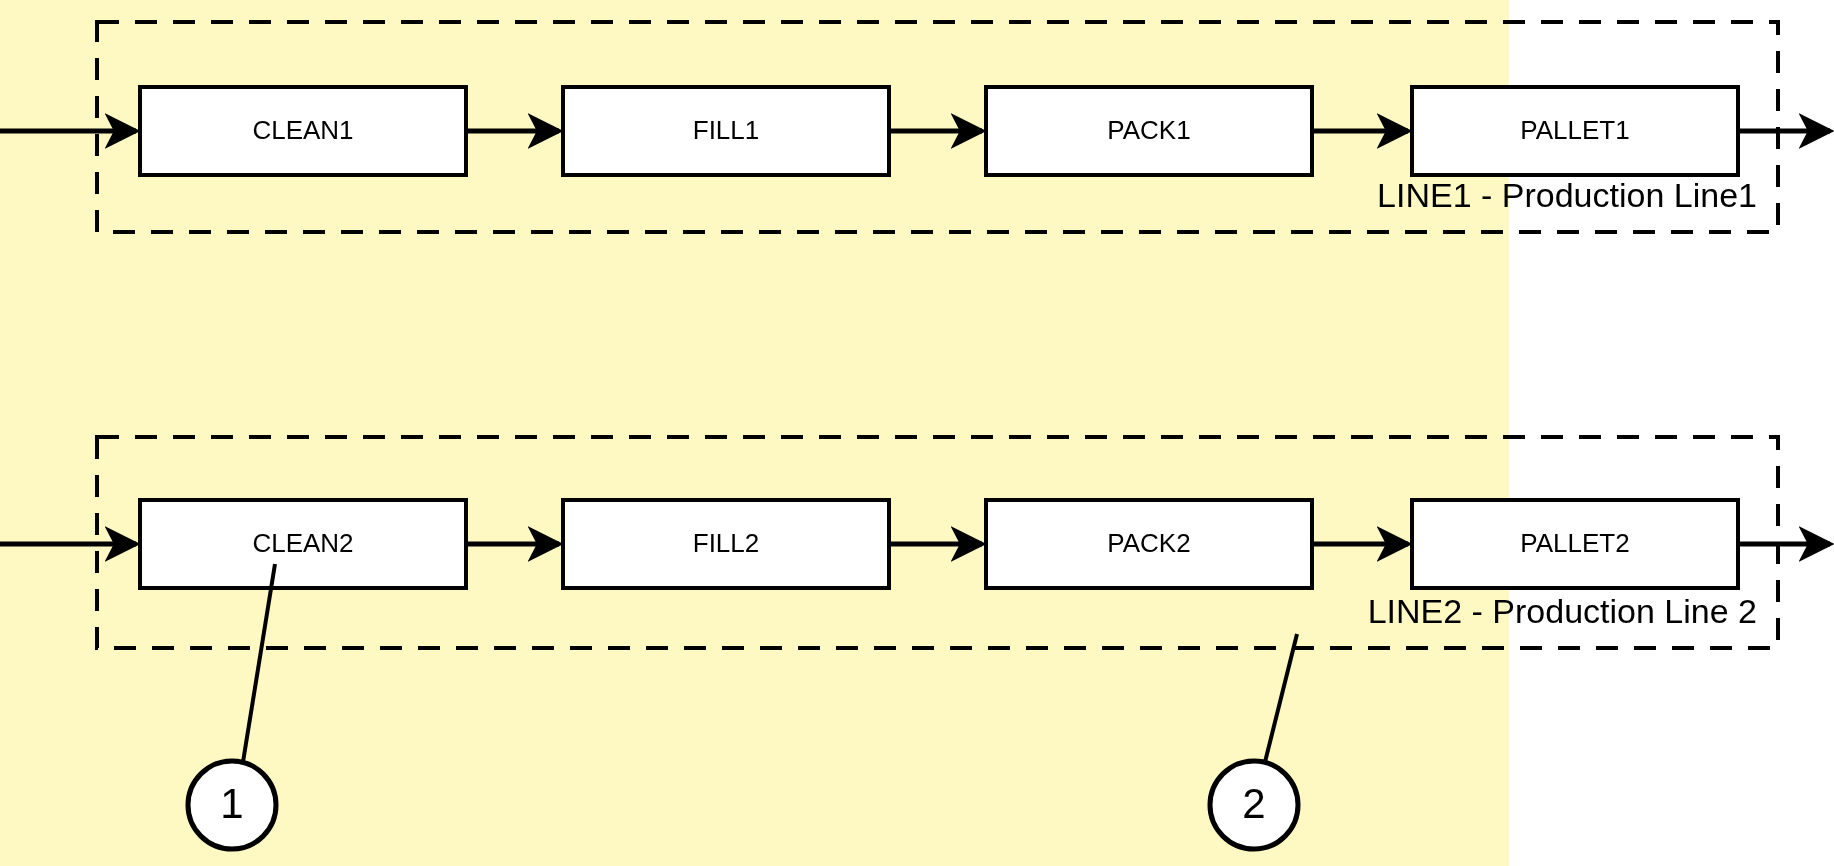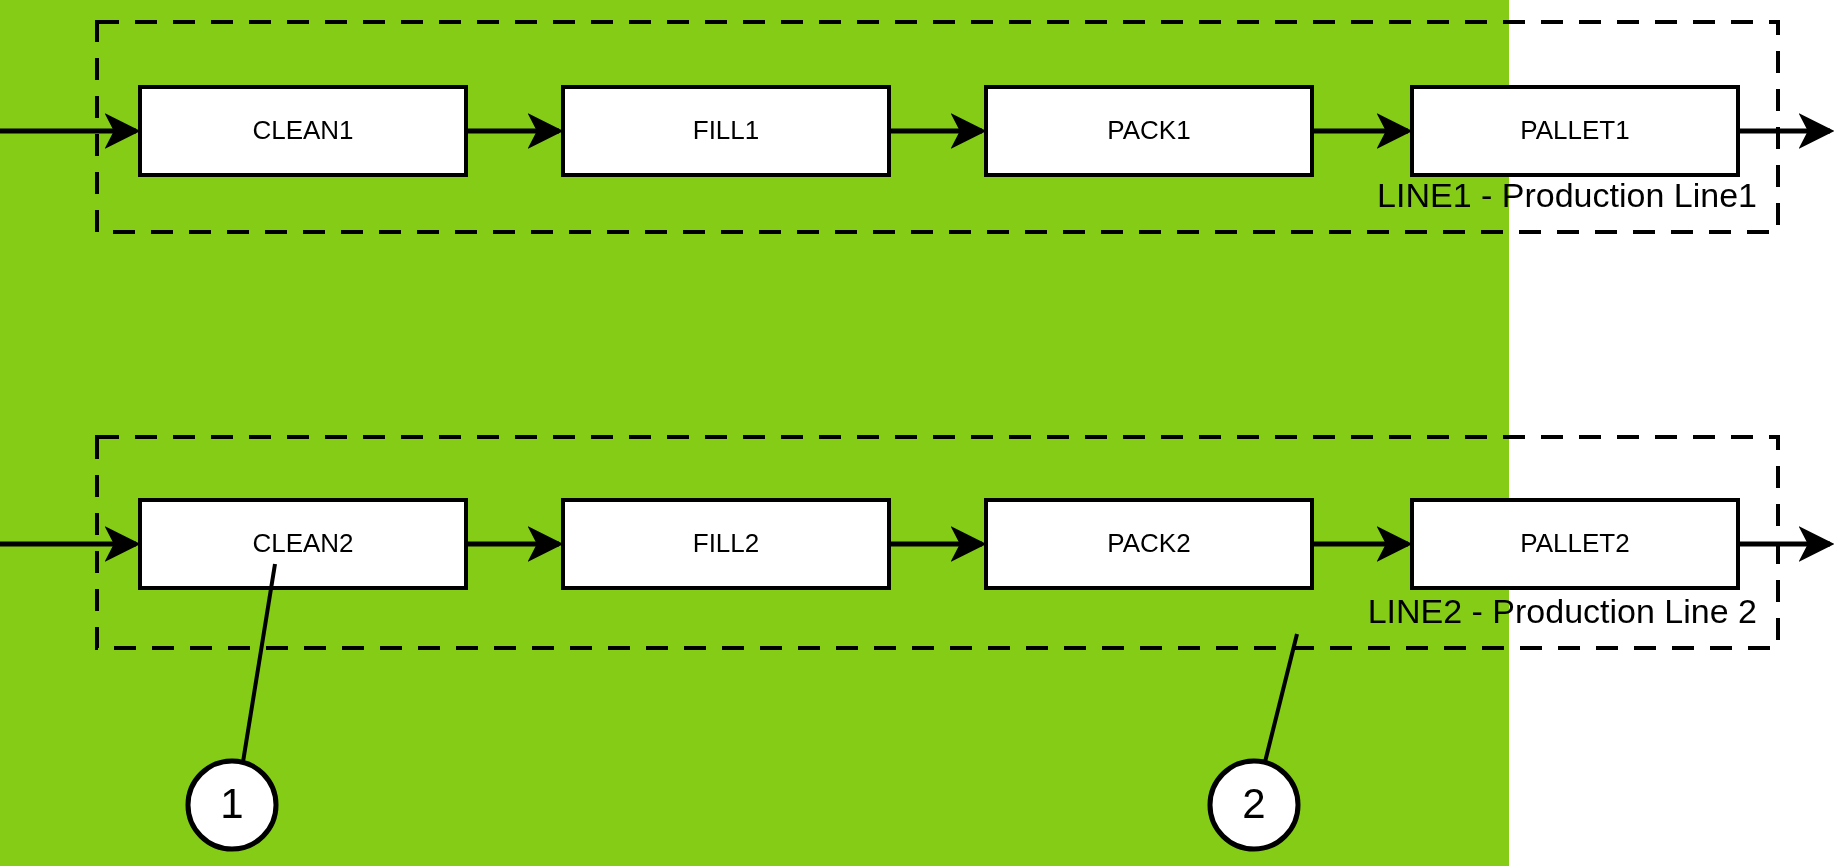--- a/index.html
+++ b/index.html
@@ -11,21 +11,21 @@
   body {
     width: 1834px;
     height: 866px;
     overflow: hidden;
     font-family: "Liberation Sans", sans-serif;
   }
   #diagram-root {
     position: relative;
     width: 1509px;
     height: 866px;
-    background: #84cc16;
+    background: #fef9c3;
   }
   svg#diagram-svg {
     display: block;
     width: 1834px;
     height: 866px;
   }
   .process-box-rect {
     fill: #ffffff;
     stroke: #000000;
     stroke-width: 4;

